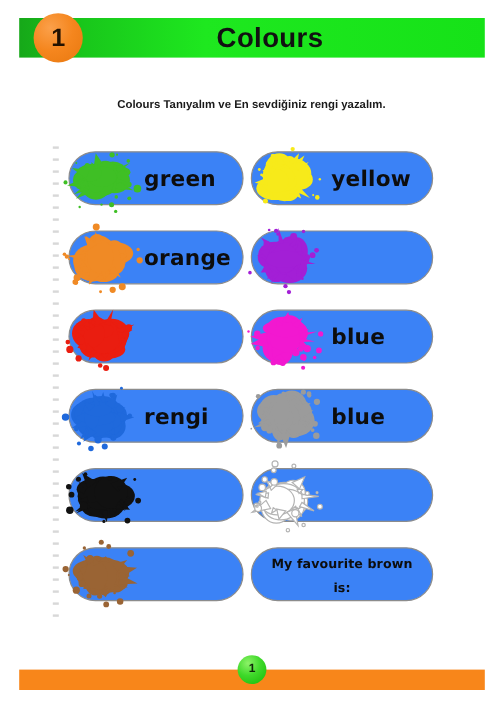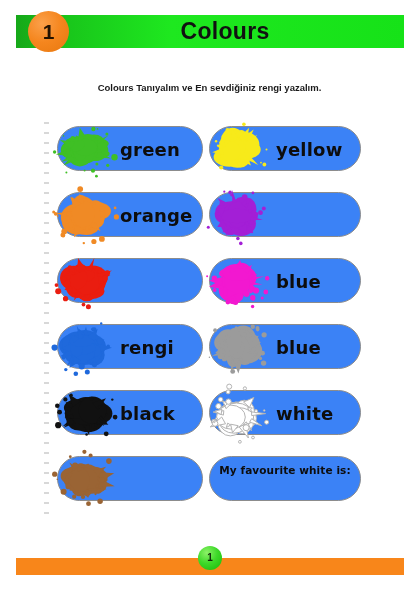--- a/index.html
+++ b/index.html
@@ -788,21 +788,20 @@
             <circle cx="58.2" cy="50.8" r="2.4"></circle>
             <circle cx="17.4" cy="16.4" r="2.1"></circle>
             <circle cx="11.6" cy="29.2" r="2.4"></circle>
             <circle cx="67.1" cy="34.1" r="2.4"></circle>
             <circle cx="38.6" cy="51.5" r="1.3"></circle>
             <circle cx="47.6" cy="42.2" r="1.6"></circle>
             <circle cx="21.9" cy="38.8" r="3.3"></circle>
           </g>
         </svg>
       </div>
-      <div class="pill-label">black</div>
     </div>
     <div class="pill col-right" style="top: 264px;">
       <div class="pill-blob">
         <svg viewBox="0 0 74 62" xmlns="http://www.w3.org/2000/svg">
           <g style="fill:#ffffff;stroke:#b4b4b4;stroke-width:1">
             <ellipse cx="36.9" cy="31.0" rx="12.3" ry="12.1"></ellipse>
             <ellipse cx="30.7" cy="30.7" rx="11.2" ry="10.9"></ellipse>
             <ellipse cx="39.6" cy="28.7" rx="10.0" ry="8.5"></ellipse>
             <ellipse cx="42.2" cy="32.0" rx="12.3" ry="10.6"></ellipse>
             <ellipse cx="35.7" cy="29.6" rx="7.5" ry="10.4"></ellipse>
@@ -853,21 +852,20 @@
             <circle cx="29.2" cy="3.6" r="2.5"></circle>
             <circle cx="28.1" cy="8.9" r="2.0"></circle>
             <circle cx="66.6" cy="39.2" r="2.0"></circle>
             <circle cx="64.2" cy="27.5" r="0.8"></circle>
             <circle cx="39.9" cy="58.8" r="1.4"></circle>
             <circle cx="44.9" cy="5.4" r="1.6"></circle>
             <circle cx="28.5" cy="18.6" r="2.7"></circle>
           </g>
         </svg>
       </div>
-      <div class="pill-label">white</div>
     </div>
     <div class="pill col-left" style="top: 330px;">
       <div class="pill-blob">
         <svg viewBox="0 0 74 62" xmlns="http://www.w3.org/2000/svg">
           <g style="fill:#9a6434">
             <ellipse cx="39.8" cy="25.6" rx="10.4" ry="8.4"></ellipse>
             <ellipse cx="28.8" cy="29.2" rx="12.3" ry="11.5"></ellipse>
             <ellipse cx="25.0" cy="30.9" rx="9.4" ry="6.8"></ellipse>
             <ellipse cx="40.3" cy="31.8" rx="15.3" ry="8.7"></ellipse>
             <ellipse cx="38.6" cy="36.3" rx="7.8" ry="10.7"></ellipse>
@@ -920,18 +918,18 @@
             <circle cx="9.3" cy="30.2" r="0.8"></circle>
             <circle cx="6.7" cy="25.2" r="2.6"></circle>
             <circle cx="52.1" cy="52.3" r="2.7"></circle>
             <circle cx="26.2" cy="47.7" r="2.1"></circle>
             <circle cx="36.4" cy="2.8" r="2.1"></circle>
           </g>
         </svg>
       </div>
     </div>
     <div class="pill col-right write-in" style="top: 330px;">
-      <div class="pill-label">My favourite white is:</div>
+      <div class="pill-label">My favourite brown is:</div>
     </div>
   </div>
 
 <div id="footer-bar"></div>
 <div id="footer-badge">1</div>
 
 </body></html>

